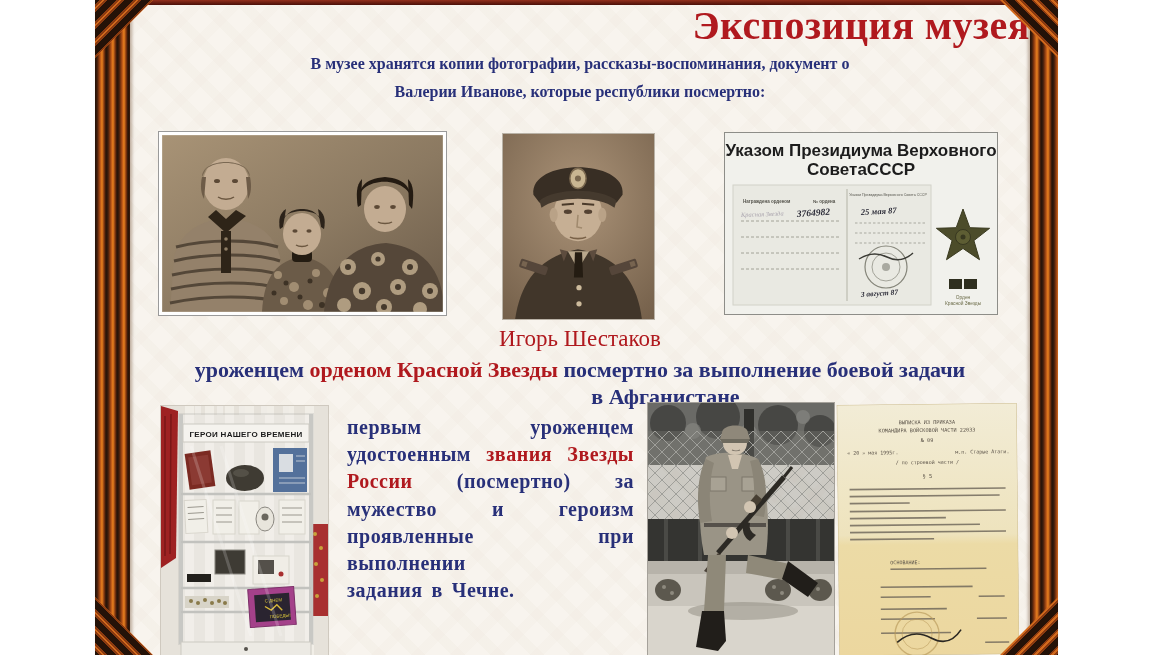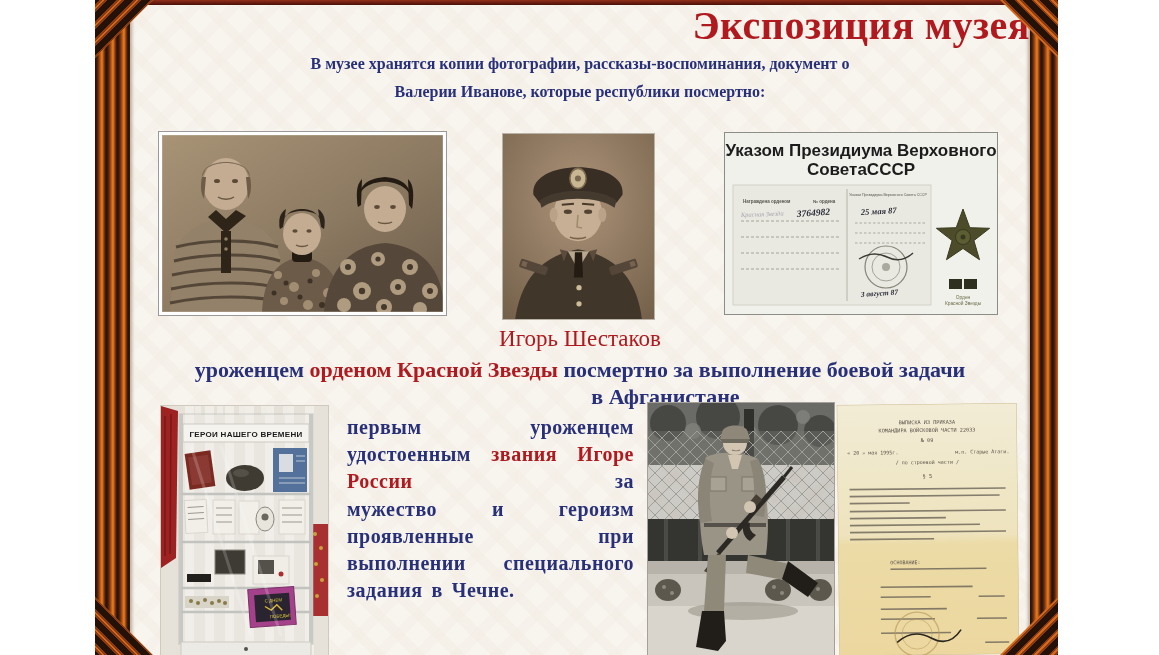--- a/index.html
+++ b/index.html
@@ -367,38 +367,38 @@
   </div>
 
   <div class="ivanov">
       <div class="j-line">
         <span class="seg-blue">первым</span>
         <span class="seg-blue">уроженцем</span>
       </div>
       <div class="j-line">
         <span class="seg-blue">удостоенным</span>
         <span class="seg-red">звания</span>
-        <span class="seg-red">Игоре</span>
+        <span class="seg-red">Звезды</span>
       </div>
       <div class="j-line">
         <span class="seg-red">России</span>
+        <span class="seg-blue">(посмертно)</span>
         <span class="seg-blue">за</span>
       </div>
       <div class="j-line">
         <span class="seg-blue">мужество</span>
         <span class="seg-blue">и</span>
         <span class="seg-blue">героизм</span>
       </div>
       <div class="j-line">
         <span class="seg-blue">проявленные</span>
         <span class="seg-blue">при</span>
       </div>
       <div class="j-line">
         <span class="seg-blue">выполнении</span>
-        <span class="seg-blue">специального</span>
       </div>
       <div class="j-line j-last">
         <span class="seg-blue">задания</span>
         <span class="seg-blue">в</span>
         <span class="seg-blue">Чечне.</span>
       </div>
     </div>
 
   <div class="photo rifle">
     <svg viewBox="0 0 186 253" preserveAspectRatio="none">

